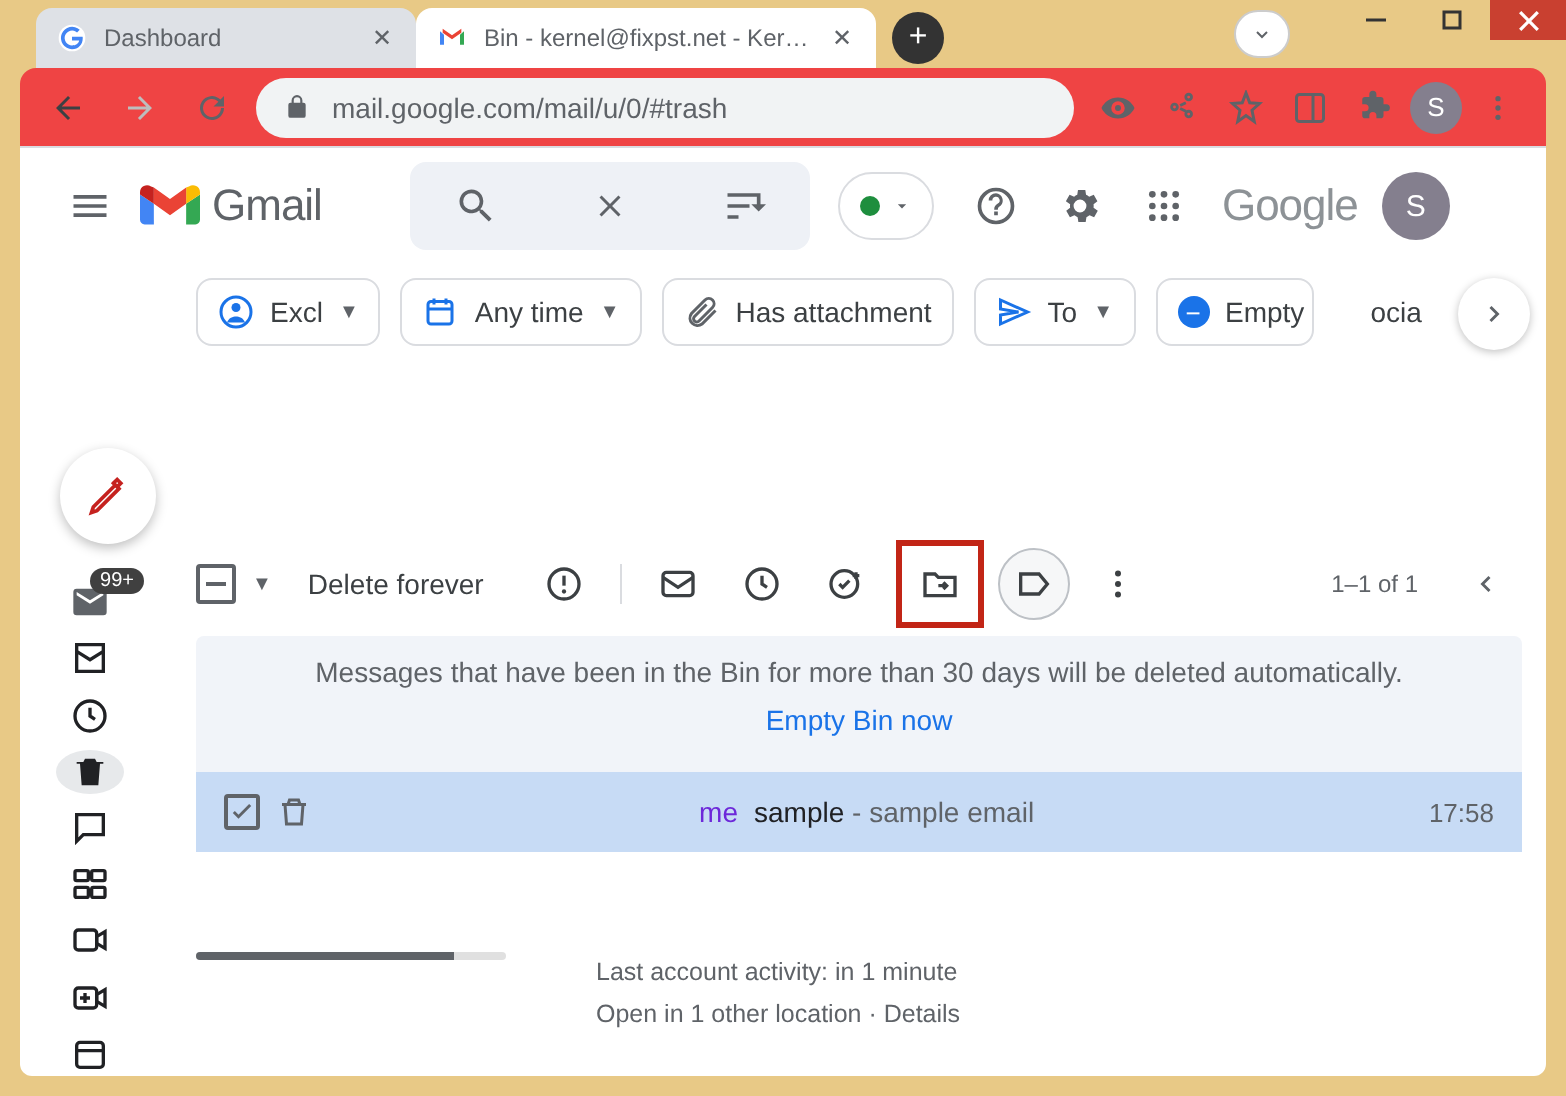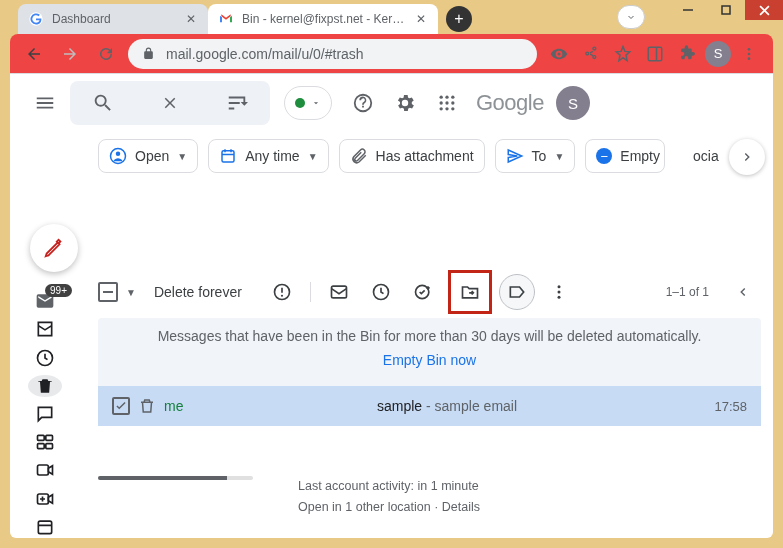--- a/index.html
+++ b/index.html
@@ -82,21 +82,21 @@
   .tb-count { font-size:12px; color:#5f6368; margin-right:10px;}
 
   
   .banner { position:absolute; left:88px; right:12px; top:244px; height:68px; background:#f1f4f9; border-radius:4px 4px 0 0; text-align:center; padding:10px; font-size:14px; color:#5f6368; }
   .banner a { color:#1a73e8; text-decoration:none; display:inline-block; margin-top:8px; font-weight:500;}
 
   
   .row { position:absolute; left:88px; right:12px; top:312px; height:40px; background:#c7dbf5; display:flex; align-items:center; padding:0 14px; gap:8px; font-size:14px;}
   .row-check { width:18px; height:18px; border:2px solid #5f6368; border-radius:2px; display:flex; align-items:center; justify-content:center; color:#5f6368;}
   .row-trash { color:#5f6368; display:flex;}
-  .row-sender { width:205px; color:#15803d;}
+  .row-sender { width:205px; color:#6d28d9;text-align:right;}
   .row-subject { color:#202124;}
   .row-snippet { color:#5f6368;}
   .row-time { margin-left:auto; color:#5f6368; font-size:13px;}
 
   
   .footer { position:absolute; left:88px; right:12px; top:402px; display:flex; font-size:12.5px; color:#5f6368; }
   .storage { width:200px; }
   .storage-bar { height:4px; background:#e0e0e0; border-radius:2px; margin-bottom:8px; width:155px; overflow:hidden;}
   .storage-fill { width:83%; height:100%; background:#5f6368;}
   .storage-line { display:flex; align-items:flex-start; gap:8px;}
@@ -226,20 +226,32 @@
   </div>
 </div>
 
 <div class="frame">
 
   <div class="gm-header">
     <div class="hamburger">
       <svg width="22" height="22" viewBox="0 0 24 24">
           <path fill="#5f6368" d="M3 6h18v2H3zm0 5h18v2H3zm0 5h18v2H3z"></path>
         </svg>
+    </div>
+    <div class="gm-logo">
+      <span class="gm-logo-m">
+        <svg viewBox="0 0 52 40" width="30" height="24">
+          <path fill="#4285F4" d="M4 36h8V18L0 10v22a4 4 0 0 0 4 4z"></path>
+          <path fill="#34A853" d="M40 36h8a4 4 0 0 0 4-4V10l-12 8z"></path>
+          <path fill="#FBBC04" d="M40 4v14l12-8V8a6 6 0 0 0-9.6-4.8z"></path>
+          <path fill="#EA4335" d="M12 18V4l14 10L40 4v14L26 28z"></path>
+          <path fill="#C5221F" d="M0 8v2l12 8V4L9.6 3.2A6 6 0 0 0 0 8z"></path>
+        </svg>
+      </span>
+      <span class="gm-name">Gmail</span>
     </div>
     <div class="search-wrap">
       <span class="sico">
           <svg width="22" height="22" viewBox="0 0 24 24">
             <path fill="#5f6368" d="M15.5 14h-.8l-.3-.3a6.5 6.5 0 1 0-.7.7l.3.3v.8l5 5 1.5-1.5zm-6 0a4.5 4.5 0 1 1 0-9 4.5 4.5 0 0 1 0 9z"></path>
           </svg>
         </span>
       <span class="sico">
           <svg width="18" height="18" viewBox="0 0 24 24">
             <path fill="#5f6368" d="M19 6.4L17.6 5 12 10.6 6.4 5 5 6.4 10.6 12 5 17.6 6.4 19 12 13.4 17.6 19 19 17.6 13.4 12z"></path>
@@ -289,21 +301,21 @@
 
   <div class="chips-row">
     <div class="chip">
       <span class="cicon blue">
           <svg width="18" height="18" viewBox="0 0 24 24">
             <circle cx="12" cy="12" r="10" fill="none" stroke="#1a73e8" stroke-width="2"></circle>
             <circle cx="12" cy="9" r="3" fill="#1a73e8"></circle>
             <path d="M6 19c1-3 4-4 6-4s5 1 6 4" fill="#1a73e8"></path>
           </svg>
         </span>
-      <span>Open</span>
+      <span>Excl</span>
       <span class="caret">▼</span>
     </div>
     <div class="chip">
       <span class="cicon blue">
           <svg width="18" height="18" viewBox="0 0 24 24">
             <rect x="4" y="5" width="16" height="15" rx="2" fill="none" stroke="#1a73e8" stroke-width="2"></rect>
             <line x1="4" y1="10" x2="20" y2="10" stroke="#1a73e8" stroke-width="2"></line>
             <line x1="8" y1="3" x2="8" y2="7" stroke="#1a73e8" stroke-width="2"></line>
             <line x1="16" y1="3" x2="16" y2="7" stroke="#1a73e8" stroke-width="2"></line>
           </svg>

